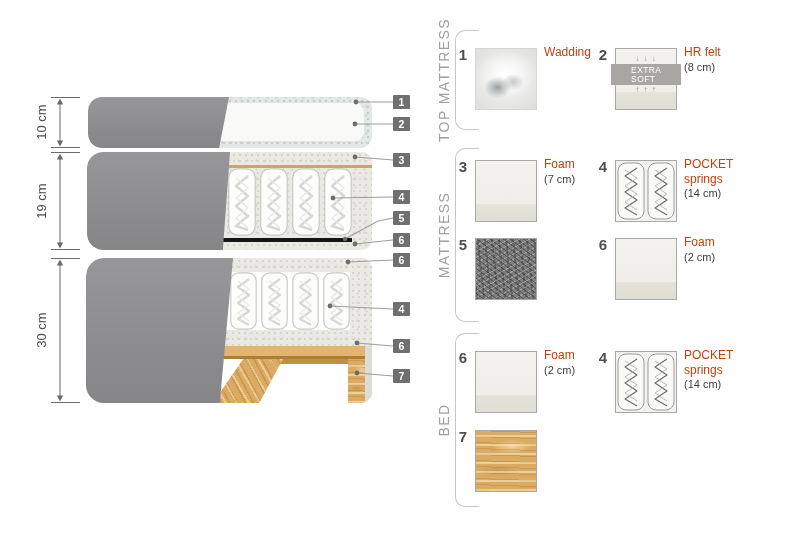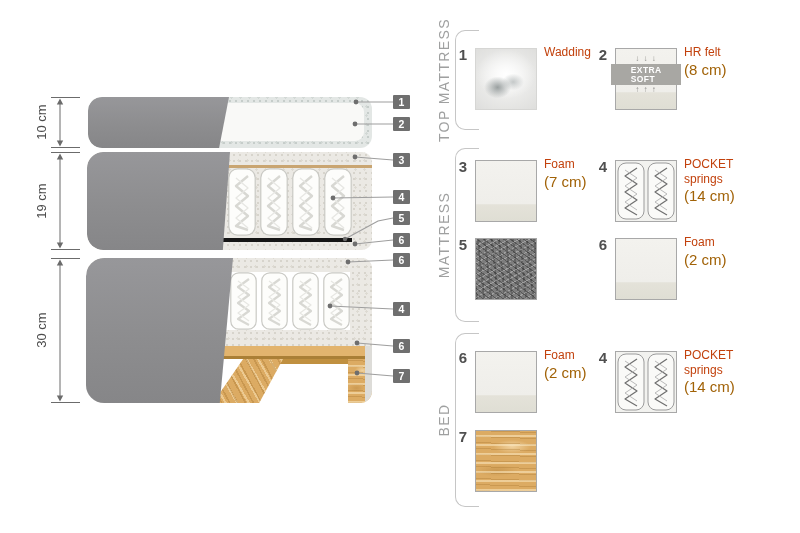--- a/index.html
+++ b/index.html
@@ -47,26 +47,26 @@
   .vlabel{position:absolute;white-space:nowrap;color:#9fa0a0;font-size:14px;letter-spacing:1.4px;
       transform:translate(-50%,-50%) rotate(-90deg);}
   .li{position:absolute;display:flex;align-items:flex-start;}
   .li .num{width:16px;text-align:right;font-size:15px;font-weight:bold;color:#4f4f4f;padding-top:1px;}
   .li .swatch{position:relative;width:62px;height:62px;margin:3px 0 0 8px;box-sizing:border-box;
       border:1px solid #a8a8a8;flex:0 0 auto;}
   .li .swatch.soft-border{border-color:#d6d6d4;}
   .li .txt{margin-left:7px;padding-top:0;}
   .li .nm{font-size:12px;font-weight:normal;color:#c2410c;line-height:1.22;white-space:nowrap;}
   .li .nm:empty{display:none;}
-  .li .dt{font-size:15px;color:#a16207;line-height:1.3;white-space:nowrap;}
+  .li .dt{font-size:11px;color:#404040;line-height:1.3;white-space:nowrap;}
   .li .dt:empty{display:none;}
   .badge-col{position:absolute;left:0;right:0;top:6px;display:flex;flex-direction:column;
       align-items:center;gap:1px;}
   .arrows{font-size:8px;color:#8f8f8c;letter-spacing:1px;line-height:1;}
-  .extra-soft{background:#a8a7a3;color:#fff;font-size:8.5px;font-weight:bold;
+  .extra-soft{background:#a8a7a3;color:#fff;font-size:8.5px;font-weight:normal;
       letter-spacing:.4px;padding:2px 20px;line-height:1;}
   
   .avail{position:absolute;left:57px;top:456px;font-size:13.5px;color:#979797;}
   .sizes{position:absolute;left:55px;top:474px;font-size:14.5px;font-weight:bold;color:#2c2c2c;}
 </style>
 </head>
 <body>
 
 <div id="stage">
 

